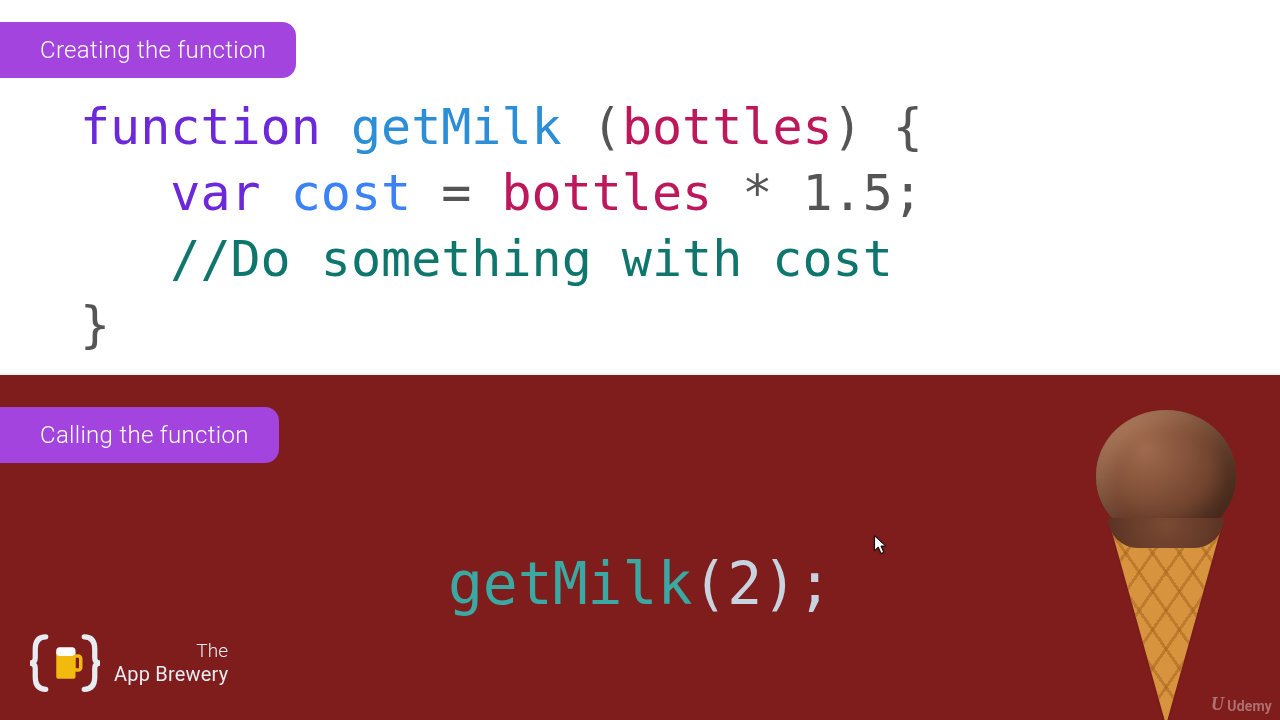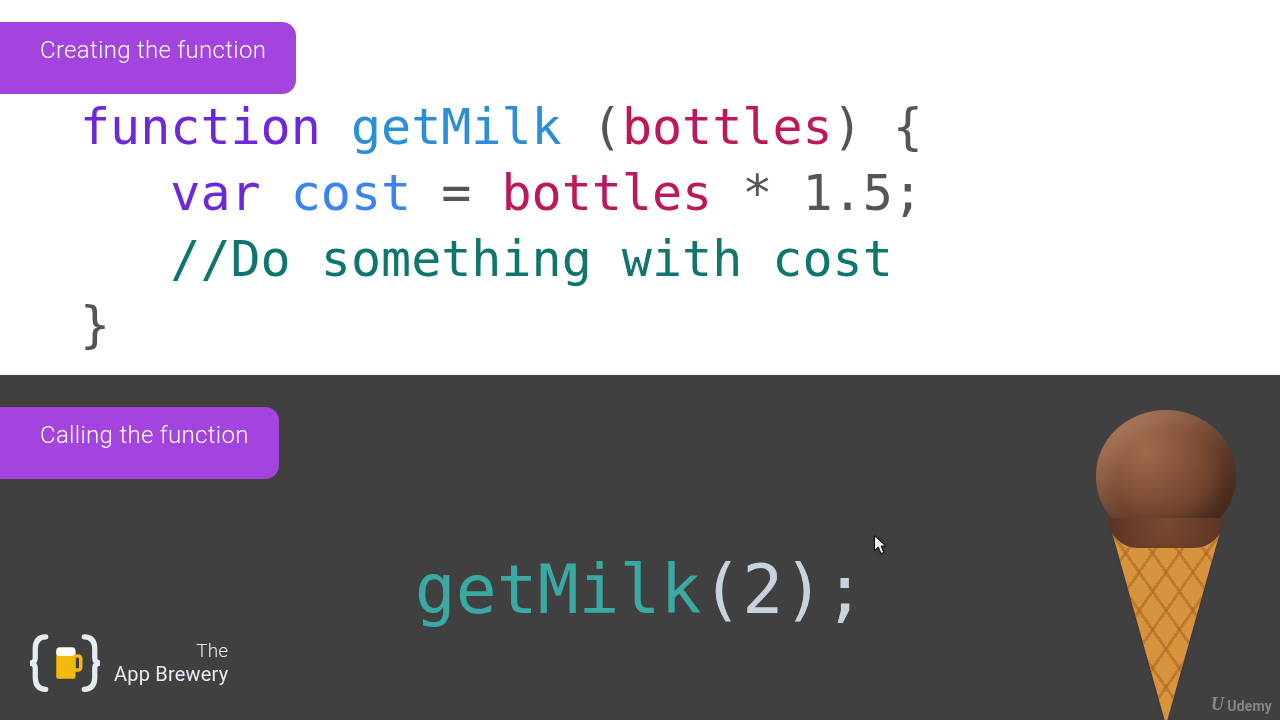--- a/index.html
+++ b/index.html
@@ -9,35 +9,35 @@
   .top-panel {
     background: #ffffff;
     height: 375px;
     position: relative;
     border: 2px solid rgba(0,0,0,0.04);
     border-top: none;
     border-left: none;
     border-right: none;
   }
   .bottom-panel {
-    background: #404040;
+    background: #7f1d1d;
     height: 345px;
     position: relative;
     flex: 1;
   }
 
   .badge {
     position: absolute;
     top: 22px;
     left: 0;
     background: #a344de;
     color: #fff;
     font-size: 24px;
     font-weight: 300;
-    padding: 14px 30px 30px 40px;
+    padding: 14px 30px 14px 40px;
     border-radius: 0 14px 14px 0;
     letter-spacing: 0.3px;
   }
   .bottom-panel .badge {
     top: 32px;
   }
 
   .code-block {
     position: absolute;
     top: 94px;
@@ -55,21 +55,21 @@
   .tok-punc      { color: #555555; }
   .tok-comment   { color: #0f766e; }
 
   .call-block {
     position: absolute;
     top: 175px;
     left: 0;
     width: 100%;
     text-align: center;
     font-family: "SF Mono", "Menlo", "Consolas", monospace;
-    font-size: 68px;
+    font-size: 58px;
     color: #c9d3df;
   }
   .tok-call { color: #3aa9a4; }
   .tok-lightpunc { color: #c9d3df; }
   .tok-lightnum { color: #c9d3df; }
 
   
   .icecream {
     position: absolute;
     right: 34px;

